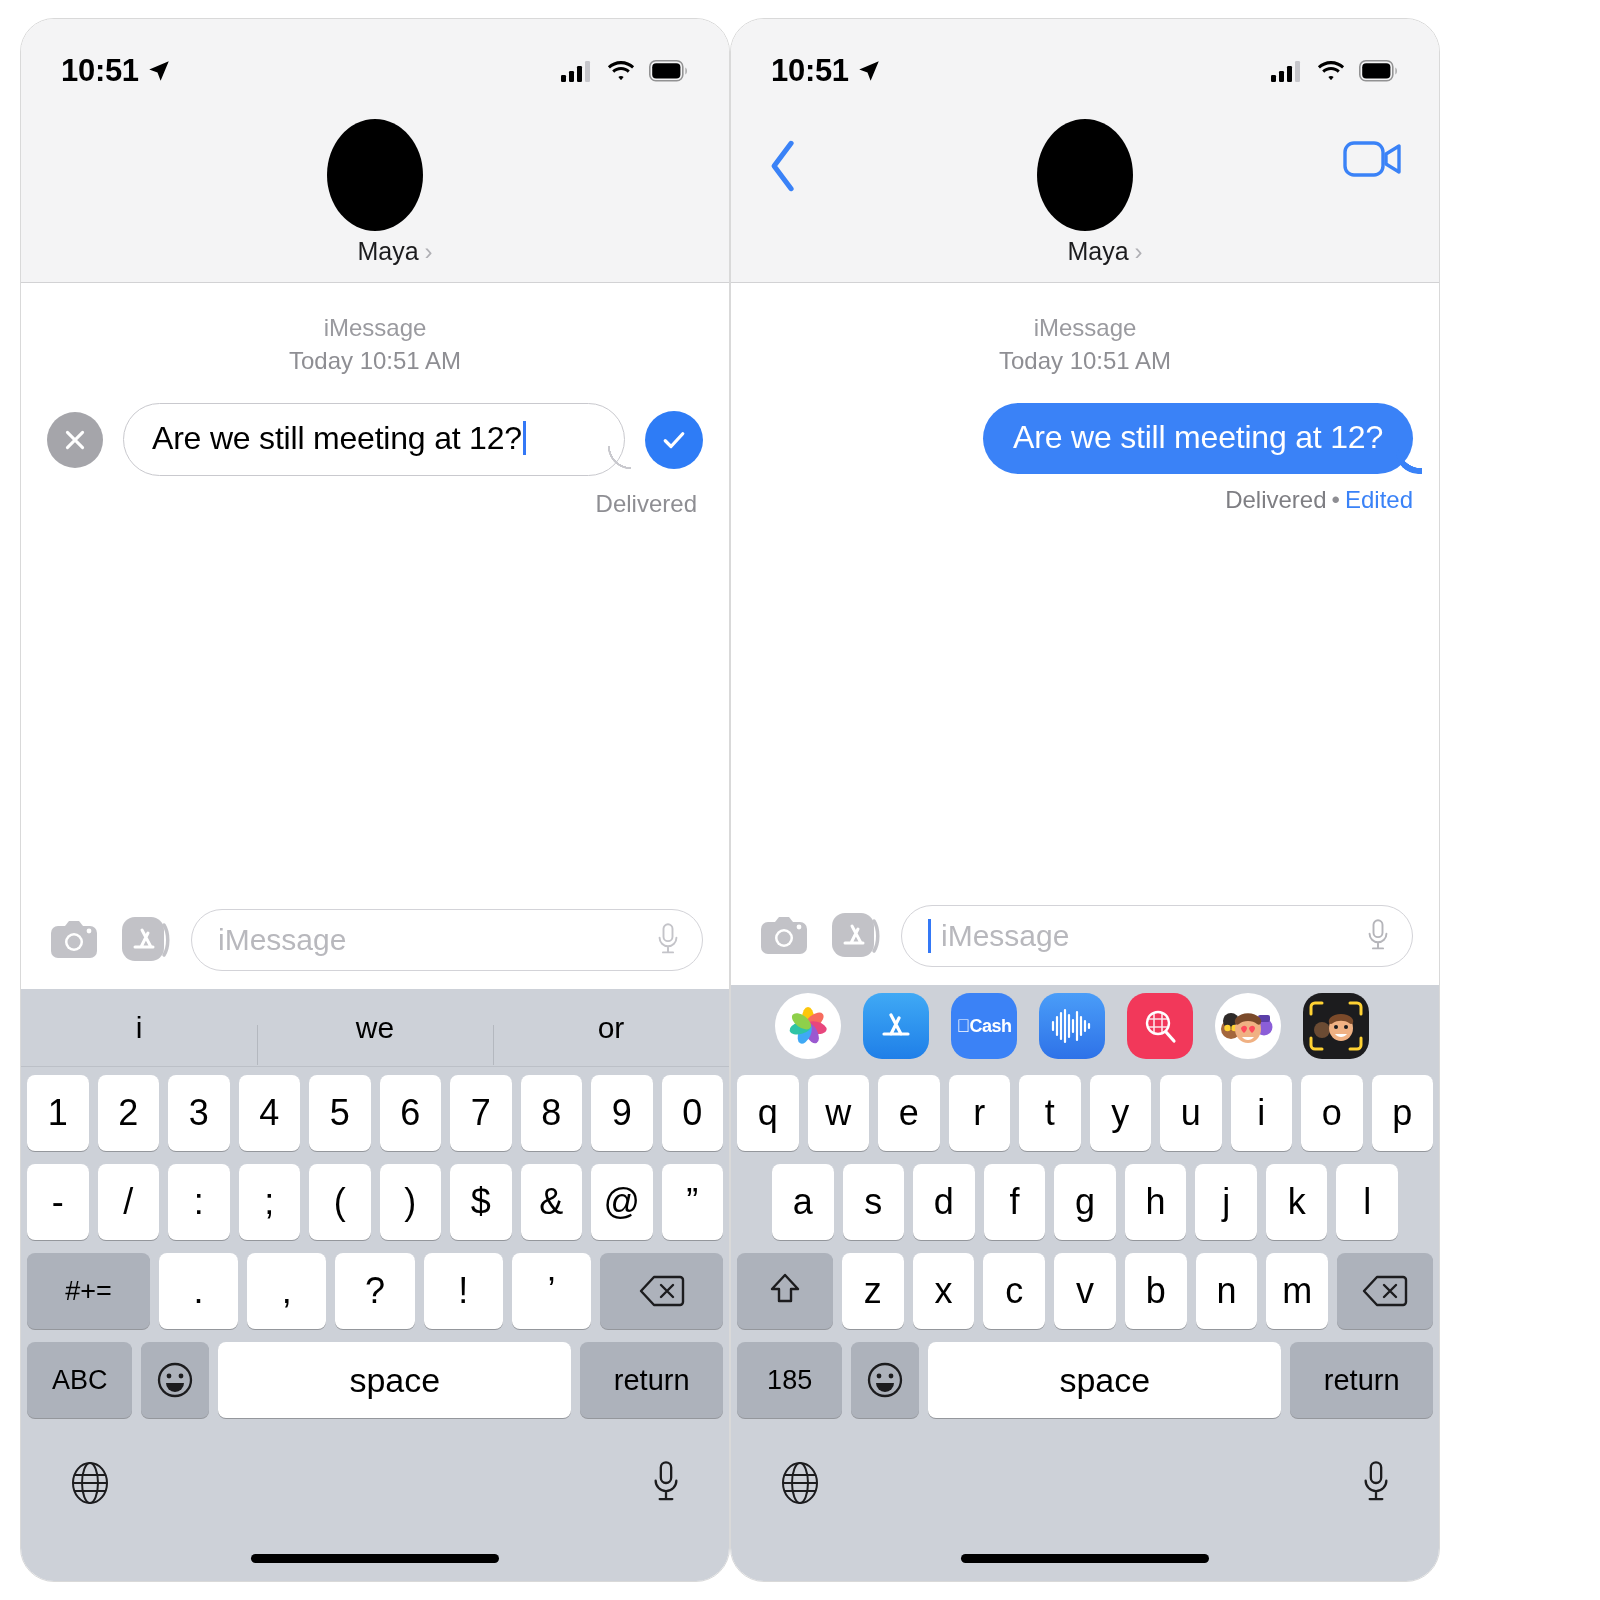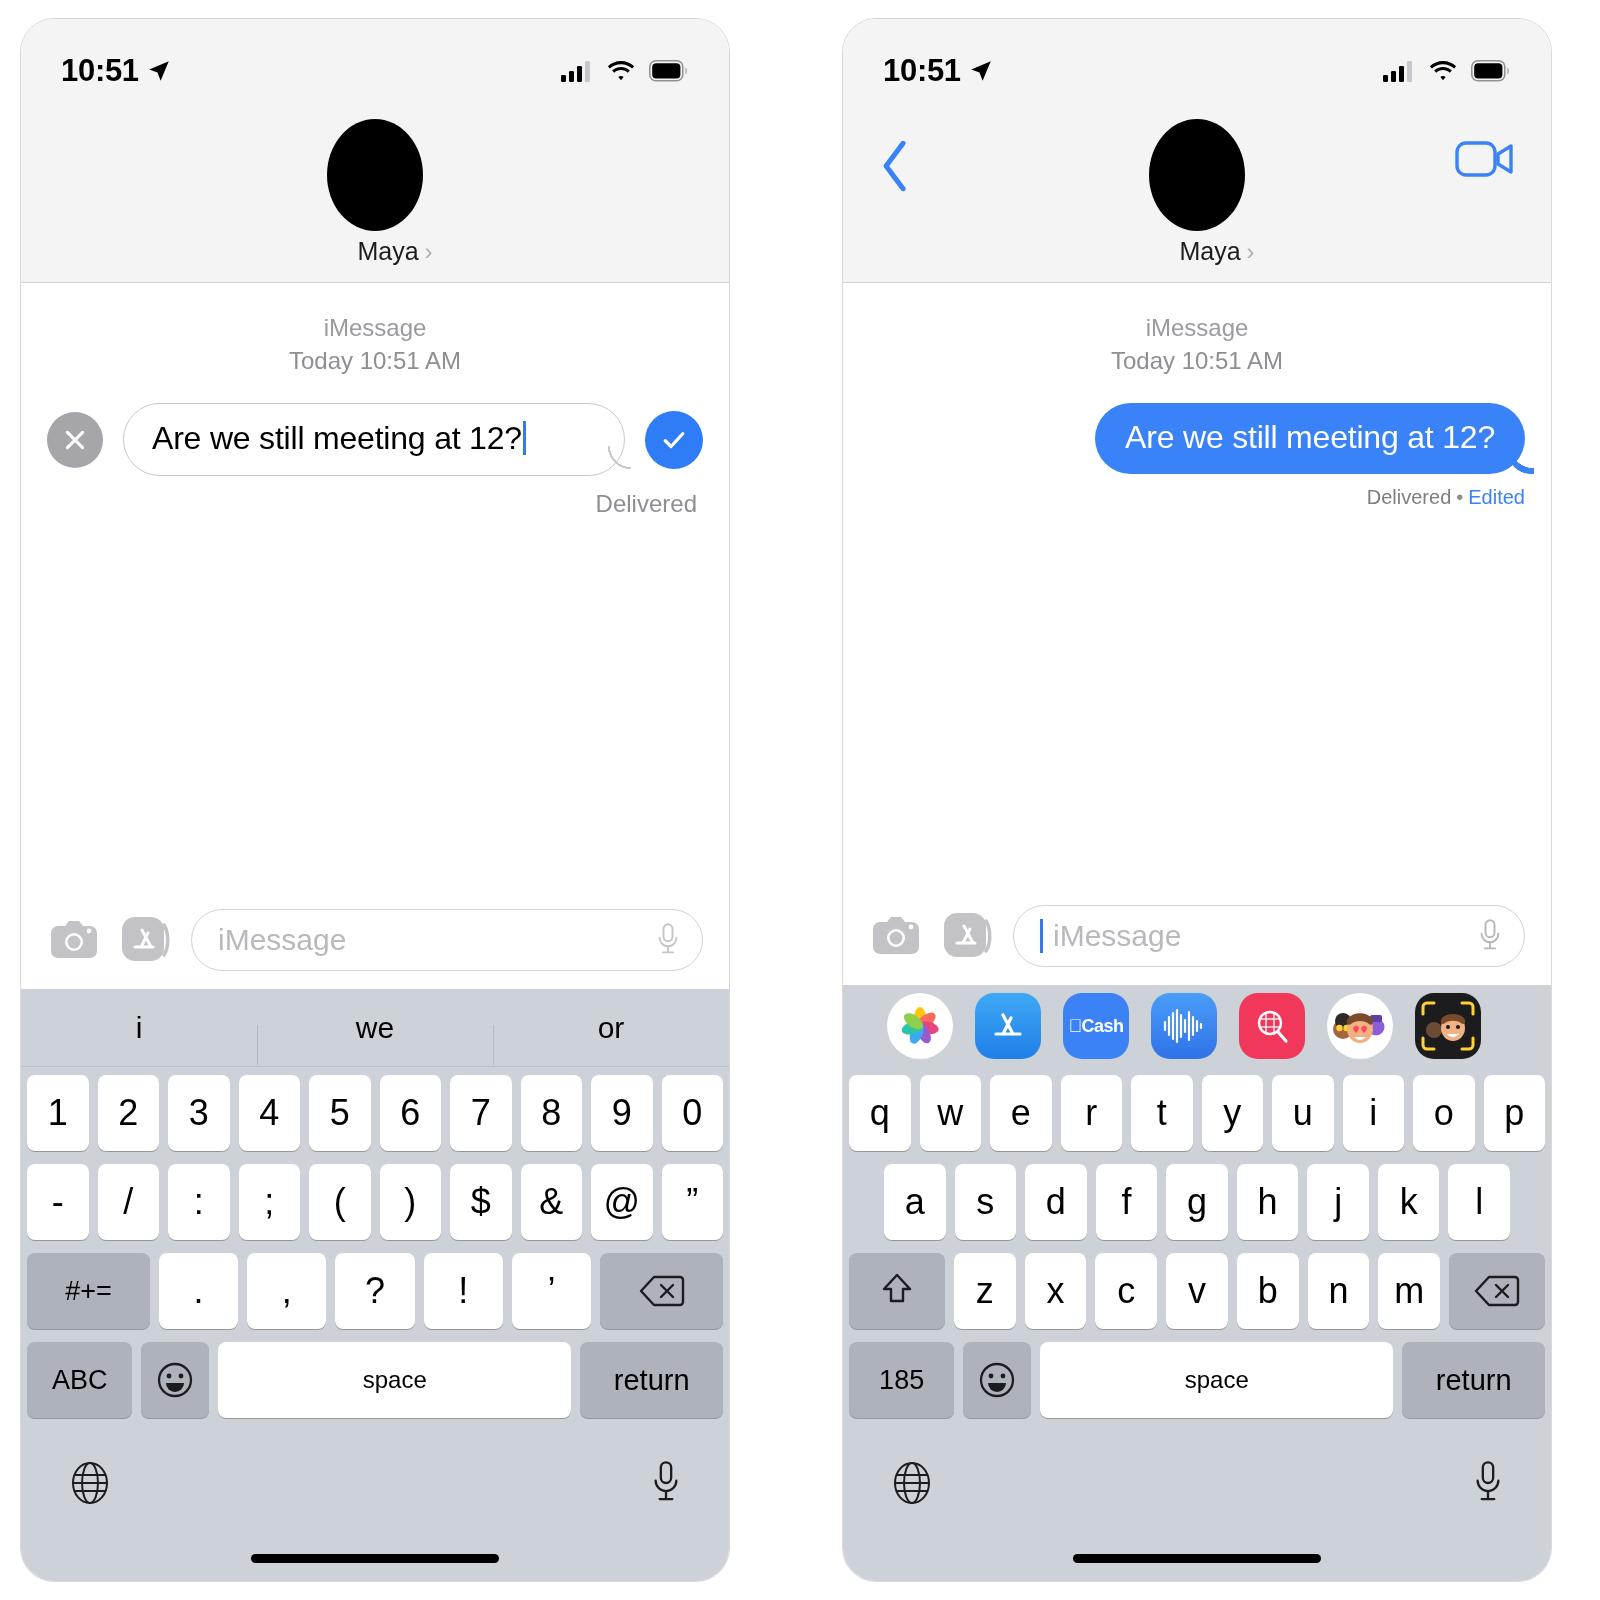--- a/index.html
+++ b/index.html
@@ -2,21 +2,21 @@
 <html><head>
 <meta charset="utf-8">
 <style>
   * { box-sizing: border-box; margin: 0; padding: 0; }
   body {
     width: 1600px; height: 1600px;
     background: #ffffff;
     font-family: "Liberation Sans", sans-serif;
     overflow: hidden;
   }
-  .stage { position: relative; width: 1600px; height: 1171px; display: flex; gap: 112px; padding: 18px 20px; border-radius: 20px; }
+  .stage { position: relative; width: 1600px; height: 1171px; display: flex; padding: 18px 20px; border-radius: 20px; }
 
   .phone {
     position: relative;
     width: 710px; height: 1564px;
     background: #ffffff;
     border-radius: 34px;
     border: 1px solid #d9d9d9;
     overflow: hidden;
     display: flex; flex-direction: column;
     flex: 0 0 710px;
@@ -87,21 +87,21 @@
     font-size: 32px; letter-spacing: -0.2px;
   }
   .bubble-blue::after {
     content: ""; position: absolute; right: -9px; bottom: 0;
     width: 26px; height: 30px;
     background: #3a82f7;
     border-bottom-left-radius: 22px;
     -webkit-mask: radial-gradient(circle at 100% 0, transparent 24px, #000 24.5px);
             mask: radial-gradient(circle at 100% 0, transparent 24px, #000 24.5px);
   }
-  .status-line { margin-top: 12px; font-size: 20px; color: #7e7e83; text-align: right; }
+  .status-line { margin-top: 12px; font-size: 24px; color: #7e7e83; text-align: right; }
   .status-line .sep { margin: 0 5px; color: #8e8e93; }
   .status-line .edited { color: #3a82f7; }
   .delivered-left { margin-top: 14px; text-align: right; font-size: 24px; color: #8e8e93; padding-right: 6px; }
 
   
   .inputbar {
     background: #ffffff; display: flex; align-items: center;
     gap: 18px; padding: 14px 26px 18px 26px;
   }
   .round-gray { width: 54px; height: 54px; flex: 0 0 54px; display:flex; align-items:center; justify-content:center; }
@@ -134,21 +134,21 @@
   .kbrow { display: flex; justify-content: center; gap: 9px; margin-bottom: 13px; }
   .key {
     background: #ffffff; border-radius: 8px;
     height: 76px; min-width: 58px; flex: 1;
     display: flex; align-items: center; justify-content: center;
     font-size: 36px; color: #000;
     box-shadow: 0 1px 0 rgba(0,0,0,0.28);
   }
   .key.dark { background: #adb2bb; }
   .key.wide { flex: 1.55; font-size: 27px; }
-  .key.space { flex: 5.2; font-size: 24px; }
+  .key.space { flex: 5.2; font-size: 34px; }
   .key.ret { flex: 2.1; font-size: 29px; }
   .row-indent { padding: 0 35px; }
   .kbbottom {
     height: 104px; display: flex; align-items: center; justify-content: space-between;
     padding: 0 46px;
   }
   .homebar { height: 46px; display: flex; align-items: center; justify-content: center; }
   .home-ind { width: 248px; height: 9px; border-radius: 5px; background: #000; }
 </style>
 </head>

